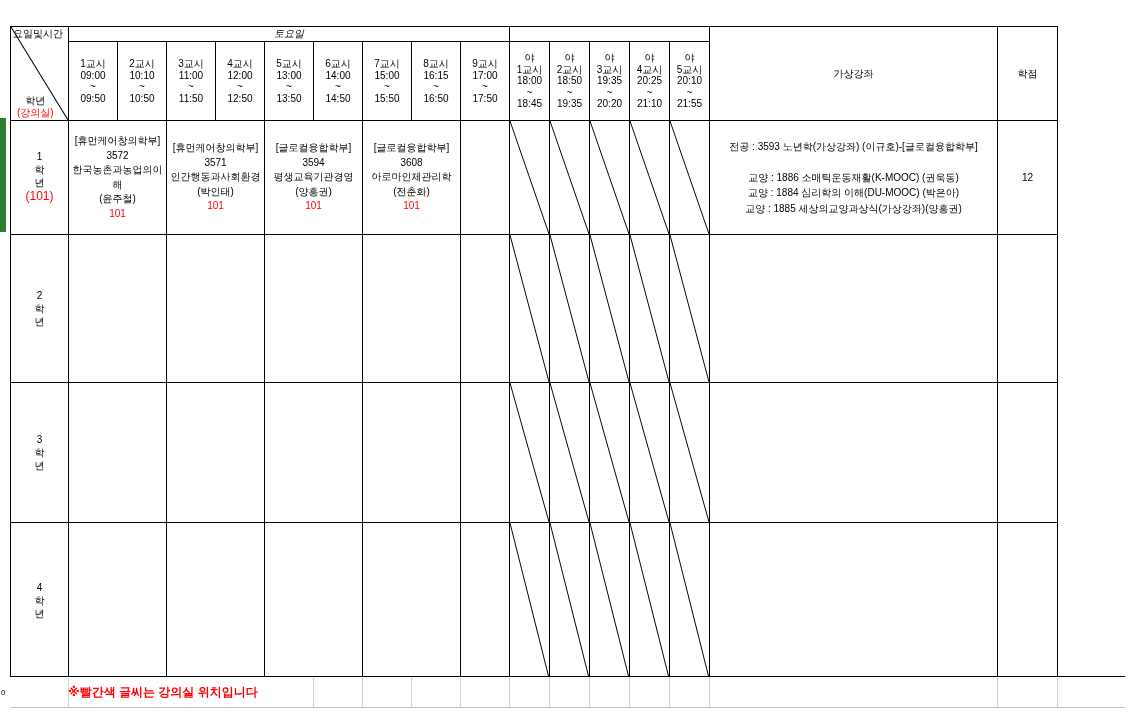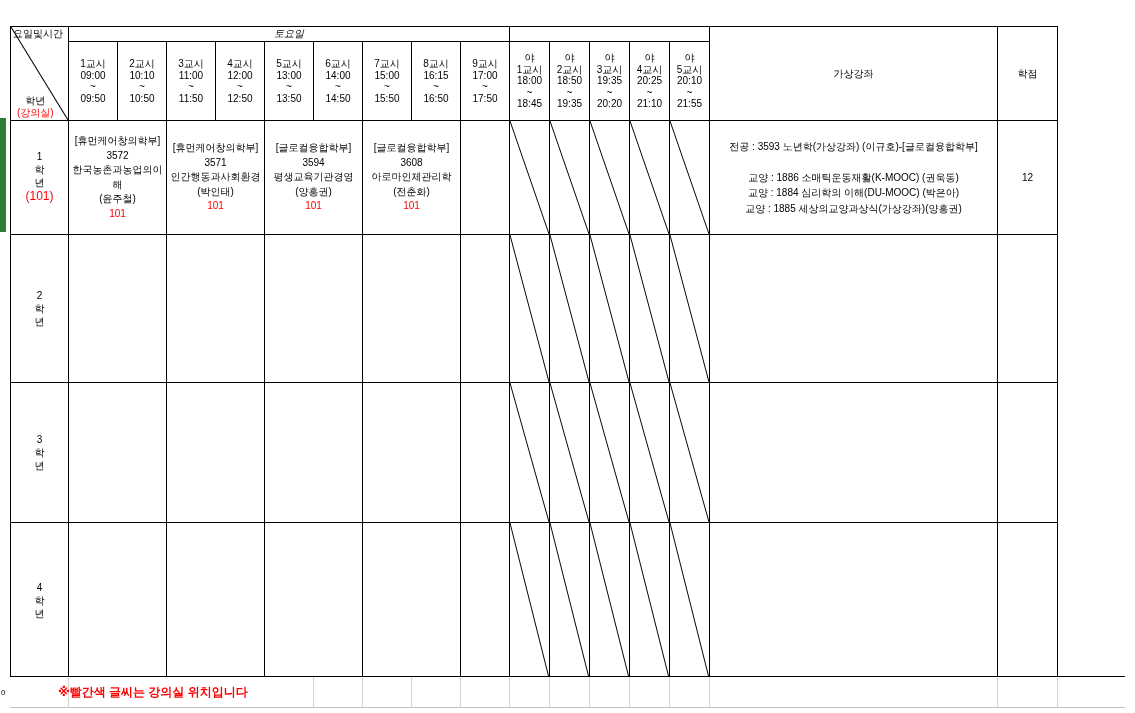--- a/index.html
+++ b/index.html
@@ -82,21 +82,21 @@
     text-align:left;
     font-size:10px;
     line-height:1.55;
     padding:6px 8px;
     vertical-align:top;
   }
   .credit-cell{background:#ffffff;font-size:11px;}
 
   
   .note{
-    position:absolute;left:58px;top:684px;
+    position:absolute;left:68px;top:684px;
     color:#ff0000;font-weight:bold;font-size:12px;
   }
   .footer-band{
     position:absolute;left:10px;top:676px;width:1115px;height:30px;
     border-top:1px solid #000;border-bottom:1px solid #c0c0c0;
     background:#ffffff;
   }
   .footer-band .vline{position:absolute;top:0;height:30px;border-left:1px solid #d4d4d4;}
   .leftmargin{
     position:absolute;left:0;top:0;width:10px;height:713px;background:#ffffff;

